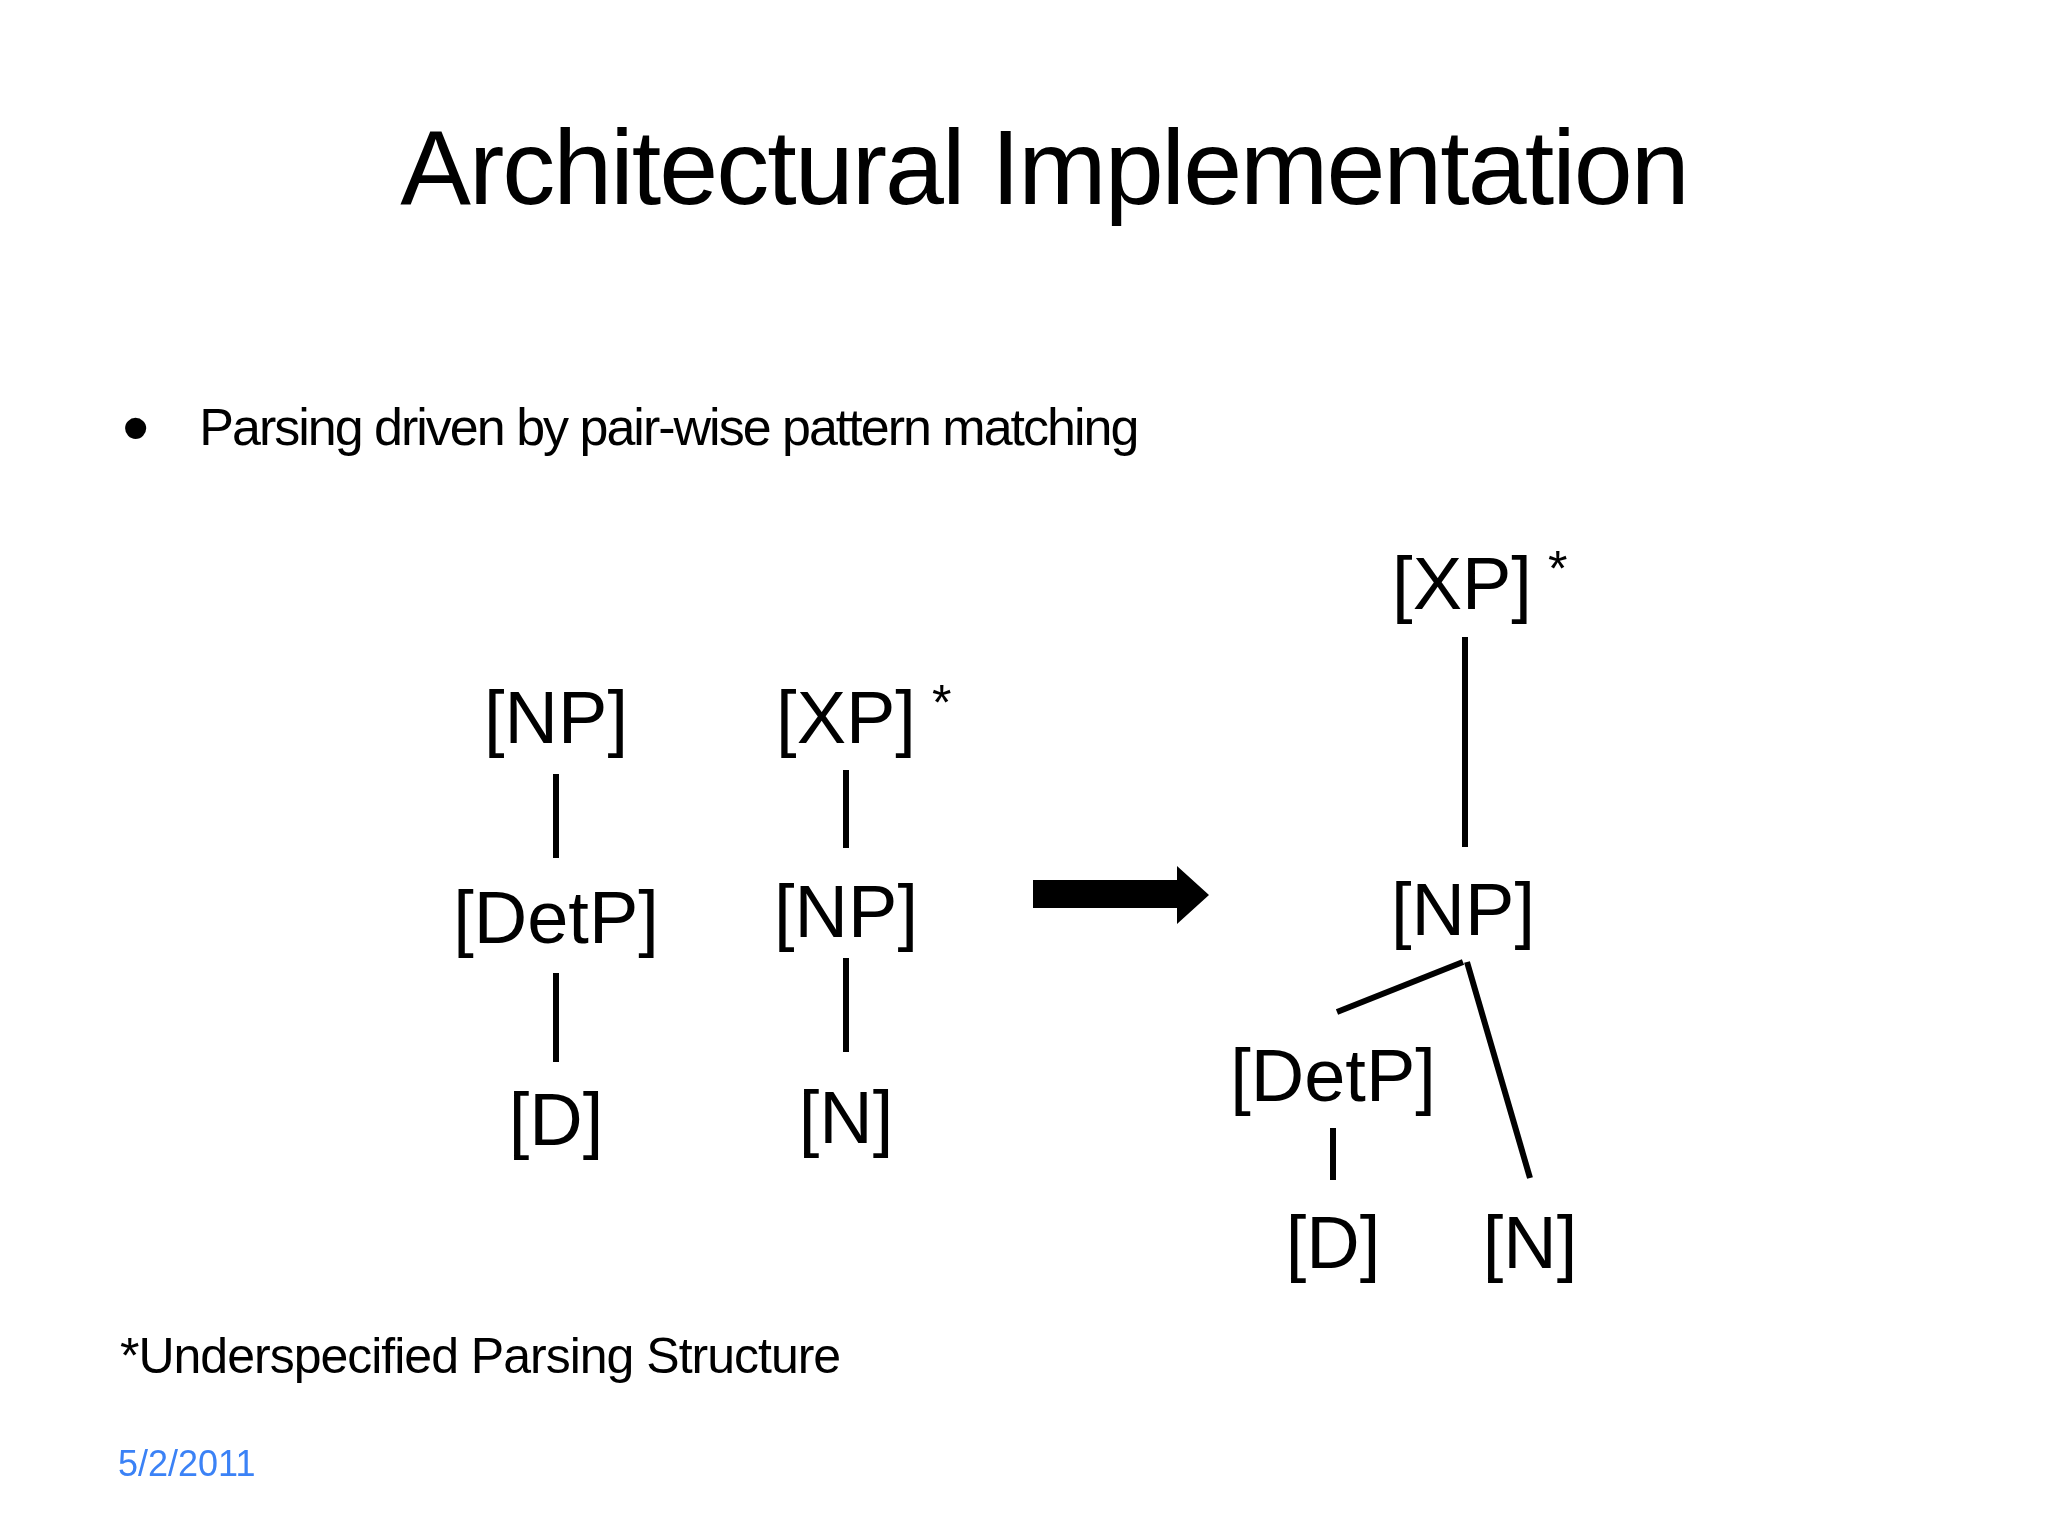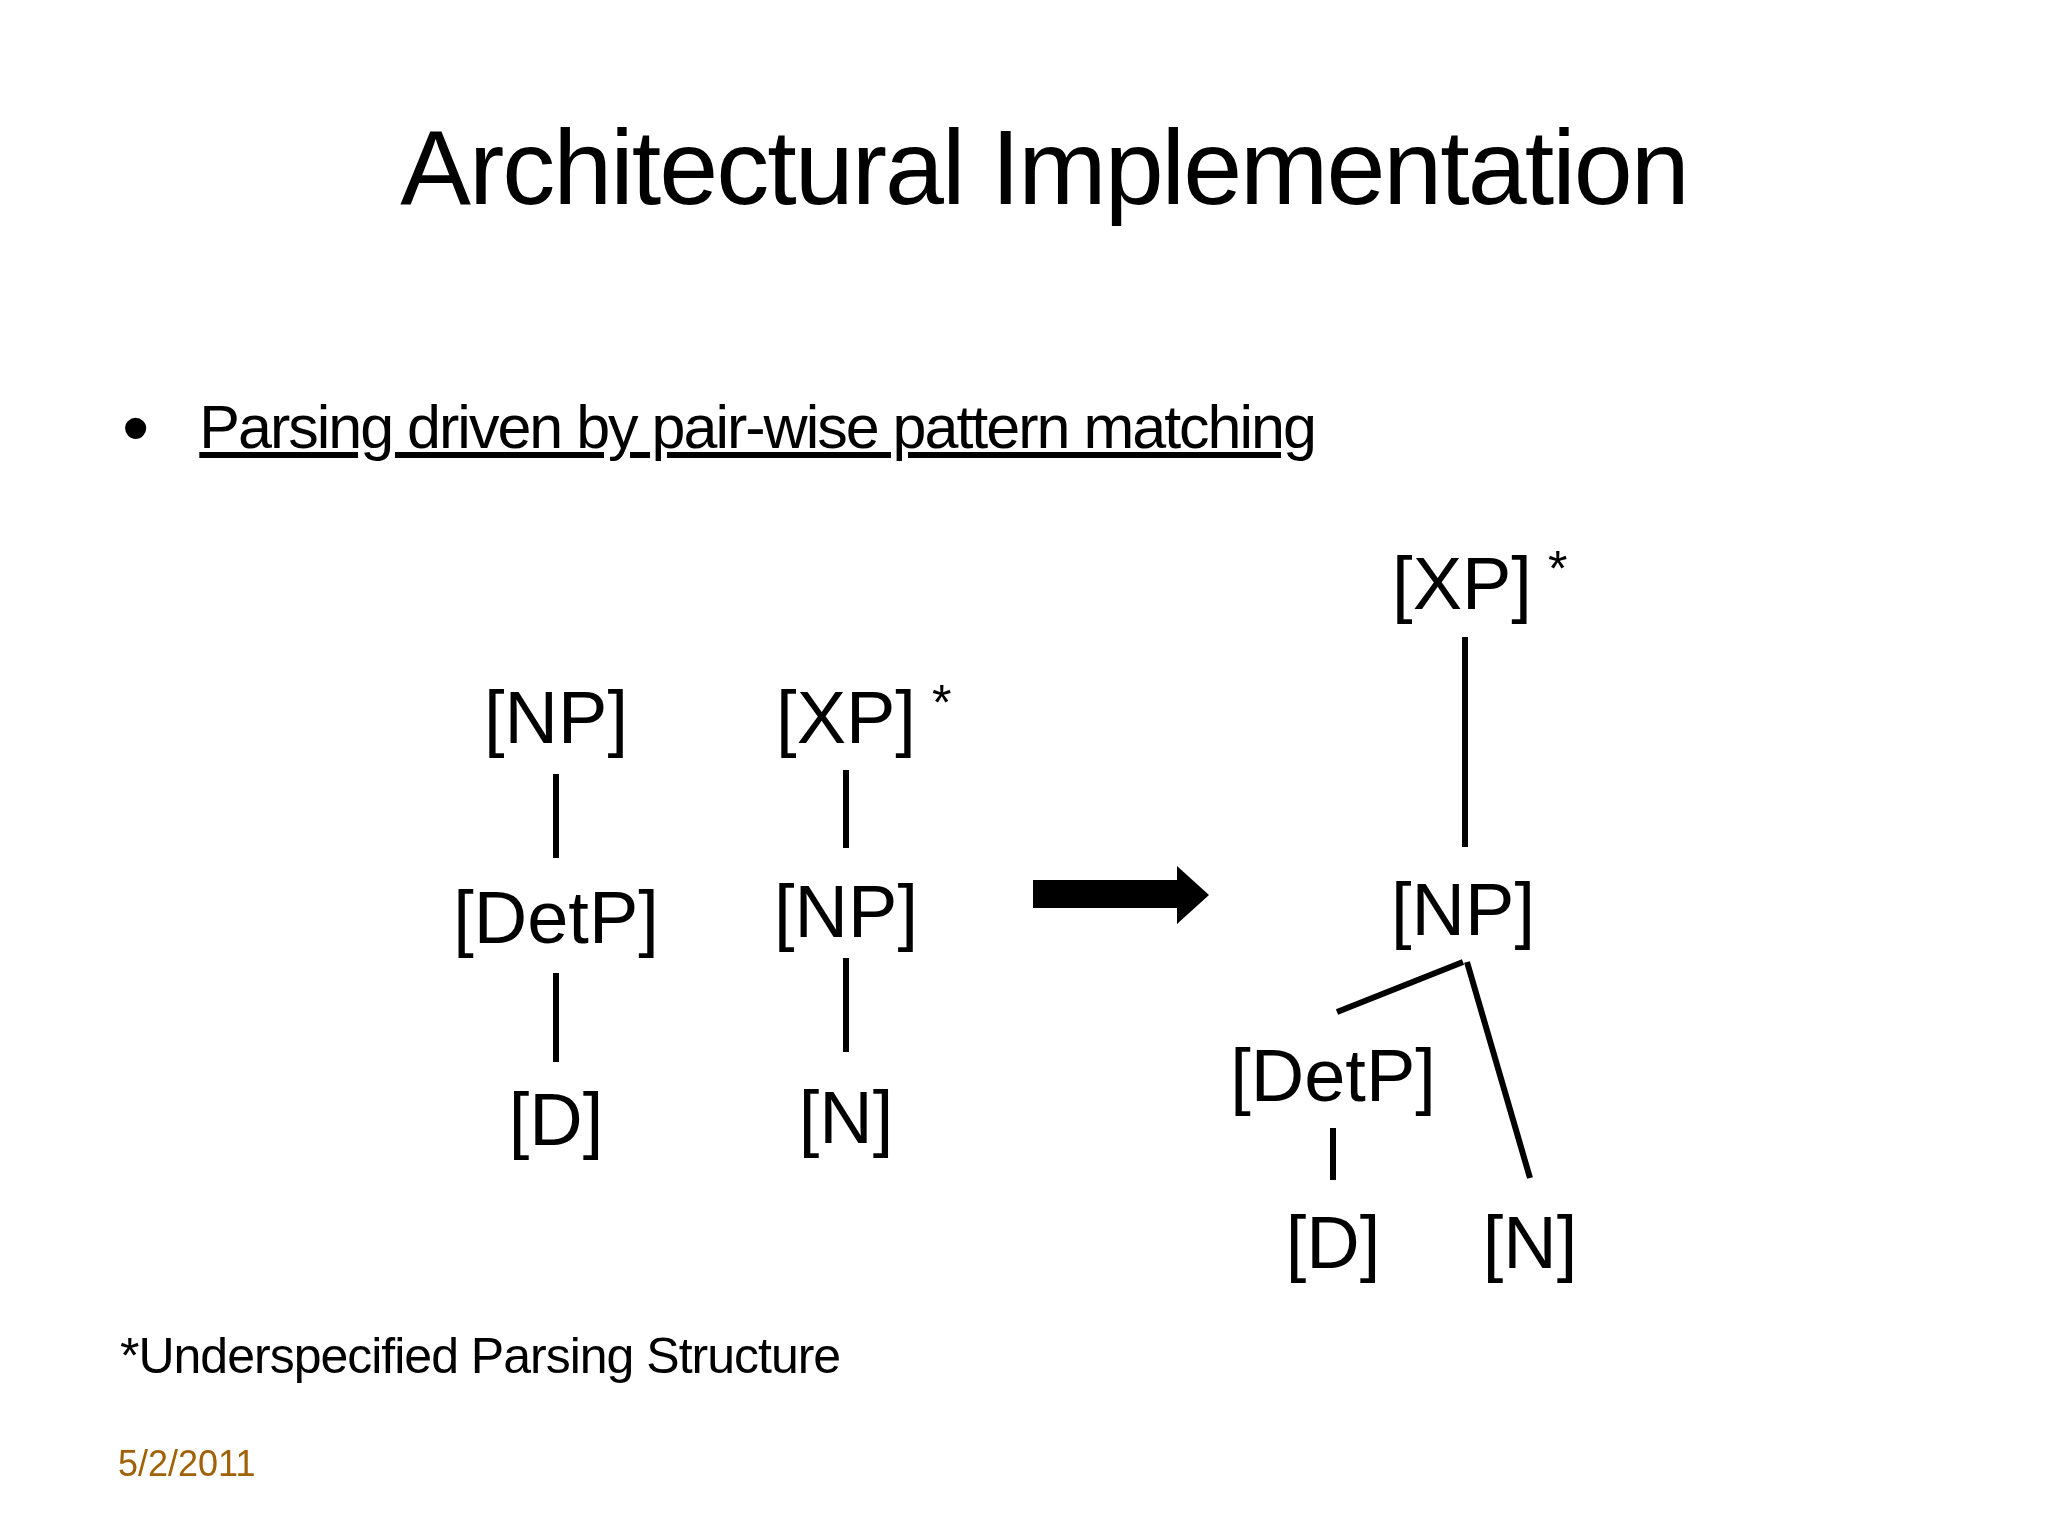--- a/index.html
+++ b/index.html
@@ -35,24 +35,23 @@
     display: flex;
     align-items: flex-start;
     white-space: nowrap;
   }
   .bullet-dot {
     font-size: 78px;
     line-height: 90px;
     margin-right: 50px;
   }
   .bullet-text {
-    font-size: 61px;
+    font-size: 52px;
     letter-spacing: -2px;
     line-height: 90px;
-    text-decoration: underline;
   }
   .edges {
     position: absolute;
     left: 0;
     top: 0;
   }
   .node {
     position: absolute;
     transform: translateX(-50%);
     font-size: 74px;
@@ -74,21 +73,21 @@
     font-size: 50px;
     letter-spacing: -1px;
     line-height: 1.2;
     white-space: nowrap;
   }
   .date {
     position: absolute;
     left: 118px;
     top: 1442px;
     font-size: 36px;
-    color: #a16207;
+    color: #3b82f6;
     line-height: 1.2;
   }
 </style>
 </head>
 <body>
 
 <div class="slide">
 
   <div class="title">Architectural Implementation</div>
 

